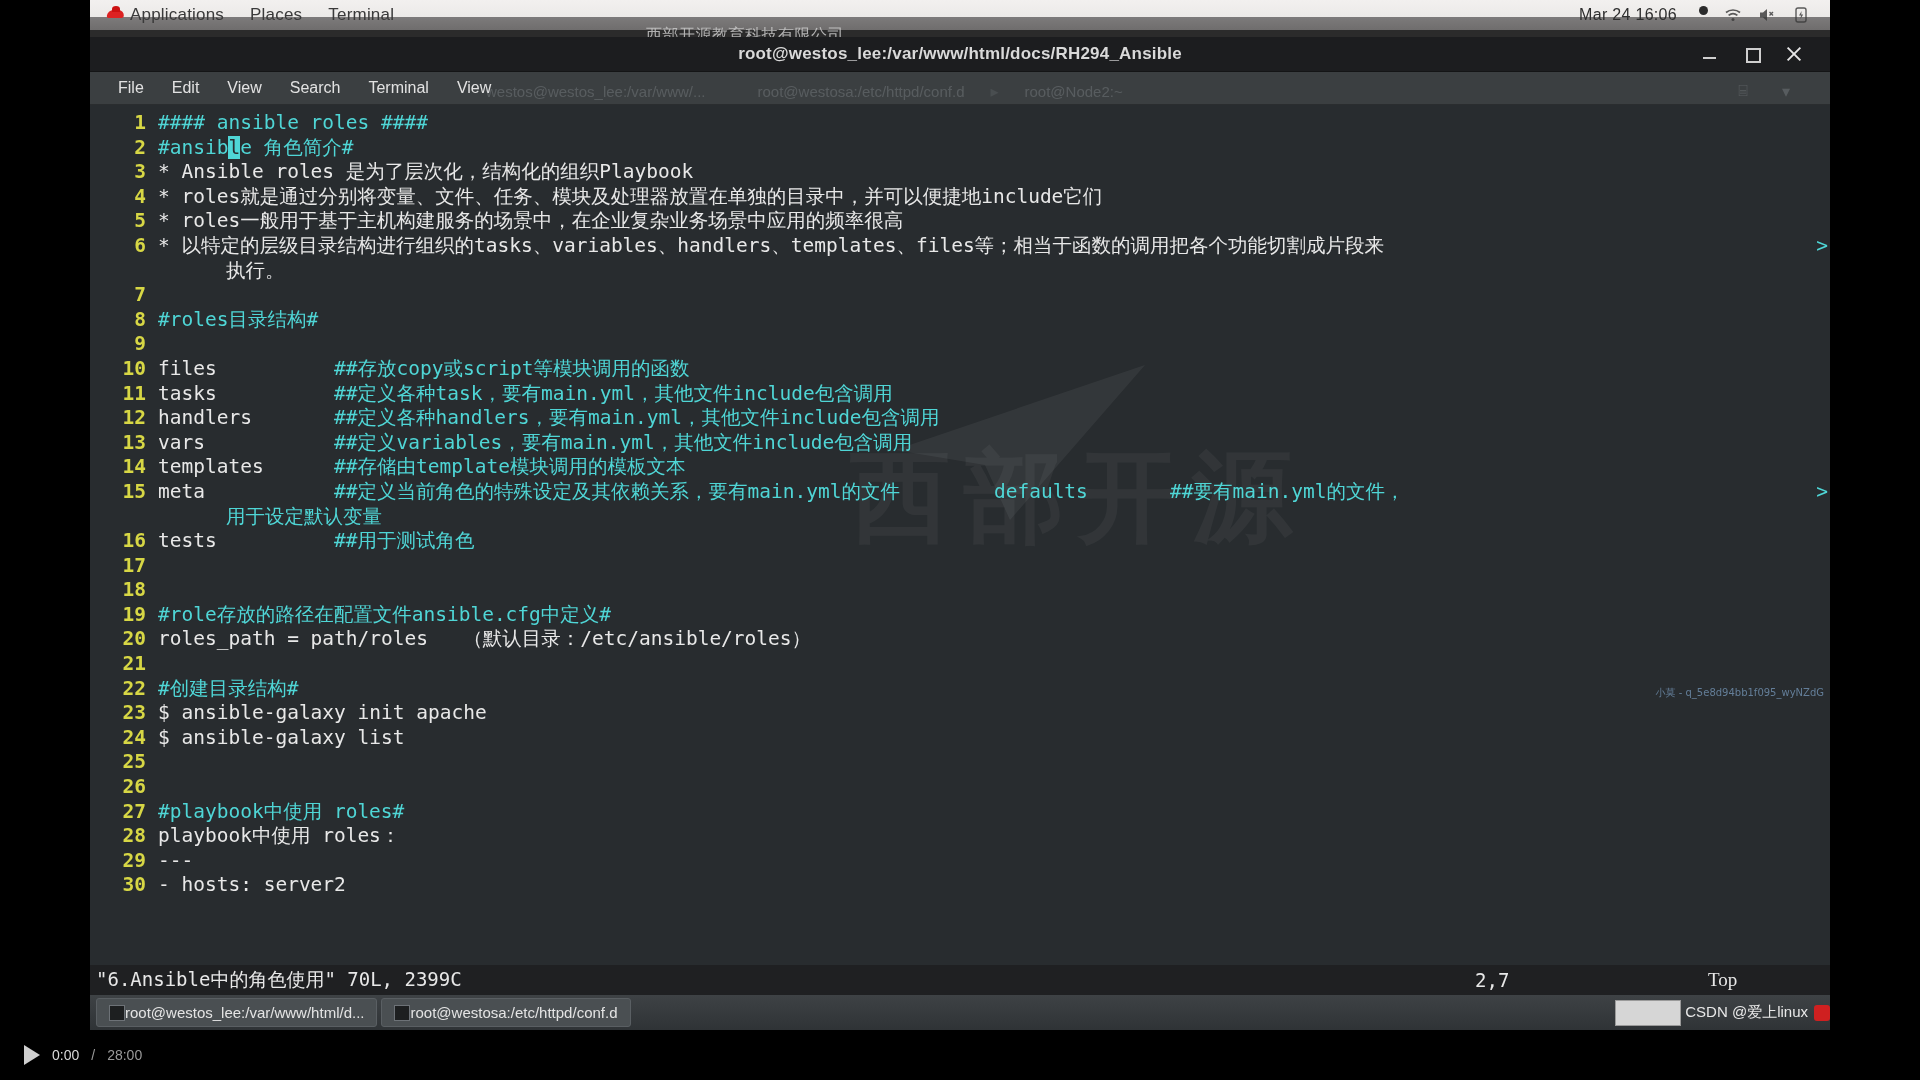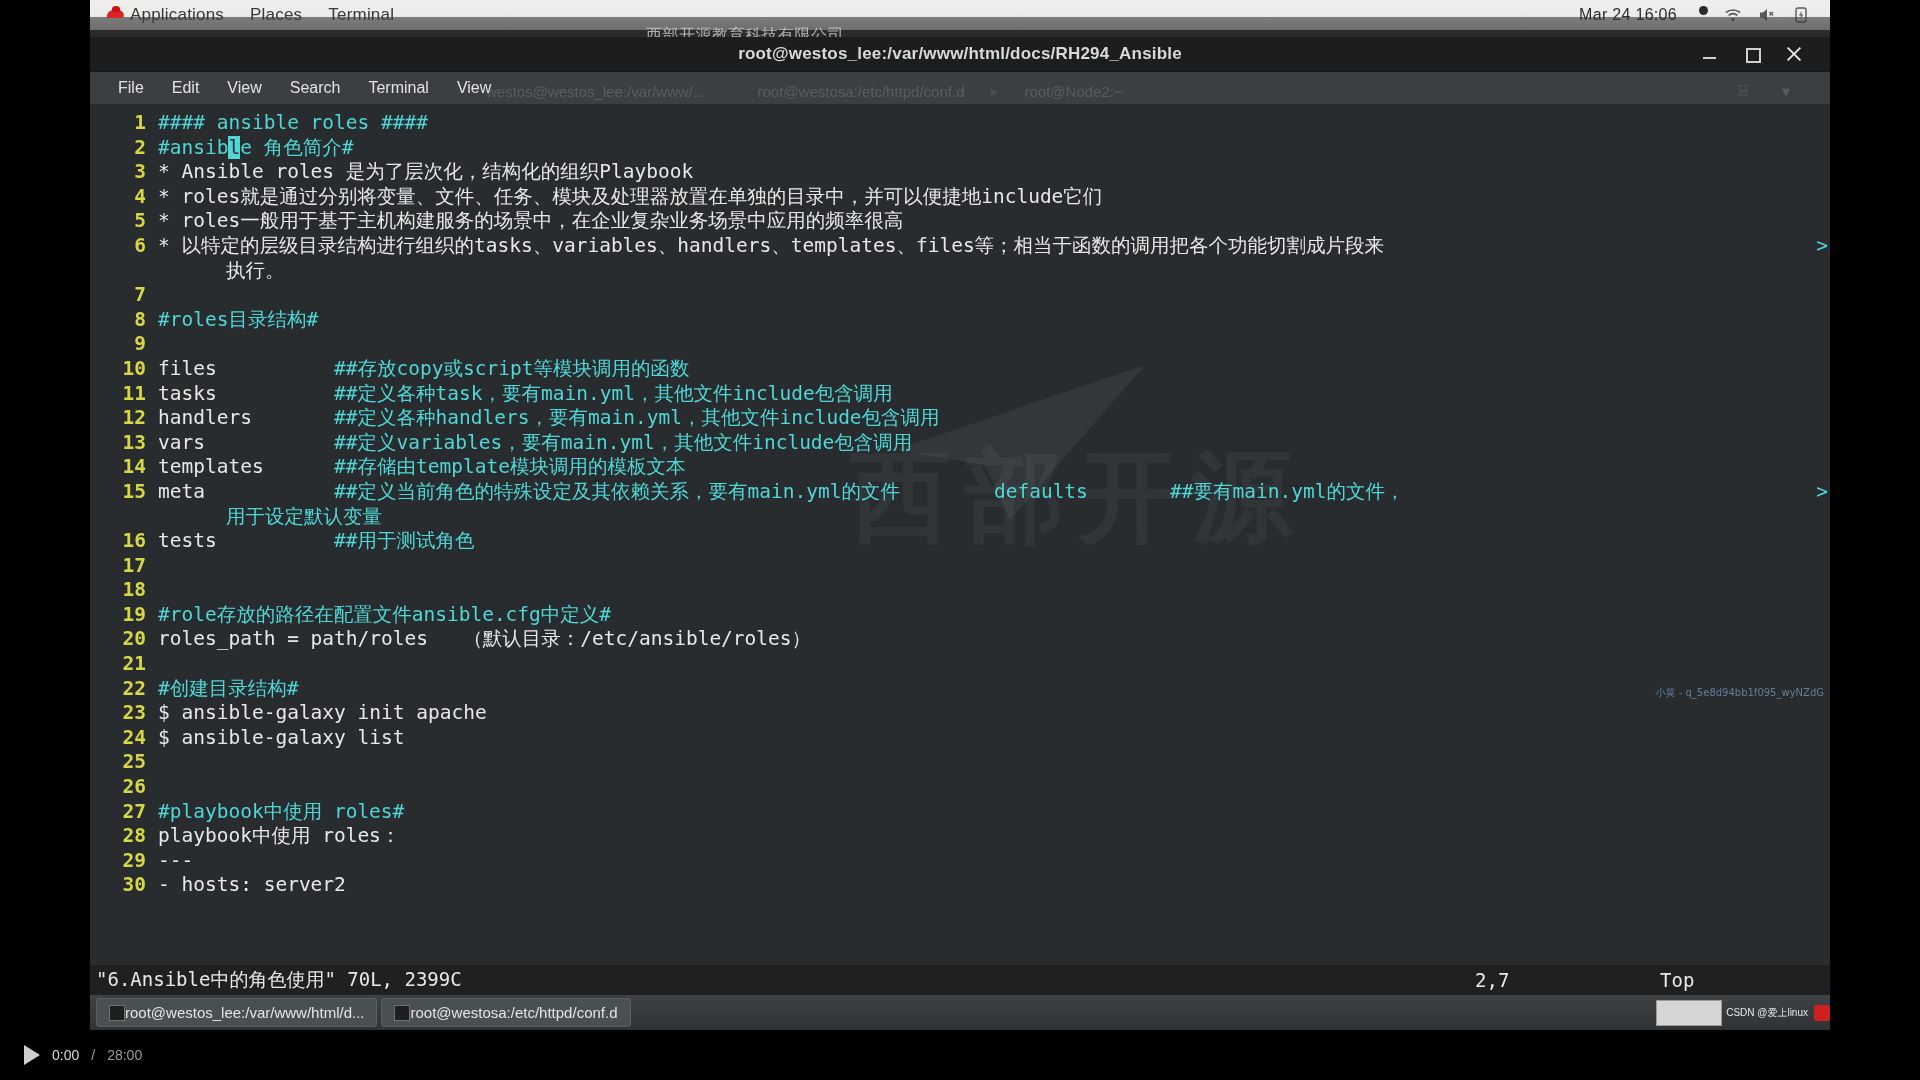--- a/index.html
+++ b/index.html
@@ -155,21 +155,21 @@
     font-size: 10px; color: #7799bb; opacity: .75; white-space: nowrap; margin-top: 16px;
   }
 
   
   #statusline {
     height: 30px; background: #1f2022; display: flex; align-items: center;
     font-family: "DejaVu Sans Mono", monospace; font-size: 19px; color: #e8e8e8;
     padding-left: 6px; white-space: pre;
   }
   #statusline .pos { position: absolute; left: 1385px; }
-  #statusline .top { position: absolute; left: 1570px; }
+  #statusline .top { position: absolute; left: 1618px; font-family: Liberation Serif, serif; }
 
   
   #taskbar {
     position: absolute; left: 0; bottom: 0; width: 1740px; height: 35px;
     background: linear-gradient(to bottom,#3e4245 0%, #2f3336 100%);
     display: flex; align-items: center; gap: 4px; padding: 0 6px;
     font-family: "Liberation Sans", sans-serif;
   }
   .task-btn {
     display: flex; align-items: center; 
@@ -177,21 +177,21 @@
     background: #4a4f52; border: 1px solid #5a5f63;
     color: #e4e4e4; font-size: 15px; max-width: 380px;
     overflow: hidden; white-space: nowrap; text-overflow: ellipsis;
   }
   .task-ico { width: 14px; height: 14px; background: #1d1f20; border: 1px solid #6d7277; flex:none;}
   .task-spacer { flex: 1; }
   .task-blank {
     width: 64px; height: 24px; background: #d6d6d6; border: 1px solid #9a9a9a;
   }
   .csdn {
-    color: #e8e8e8; font-size: 10px; display:flex; align-items:center; gap:6px;
+    color: #e8e8e8; font-size: 15px; display:flex; align-items:center; gap:6px;
     padding-right: 6px;
   }
   .csdn-logo { width:16px;height:16px;border-radius:3px;background:#cf2020;display:inline-block;}
 
   
   #playerbar {
     position: absolute; left: 0; bottom: 0; width: 1920px; height: 50px;
     background: #000; display: flex; align-items: center; padding-left: 10px;
     gap: 12px; font-family: "Liberation Sans", sans-serif;
   }

